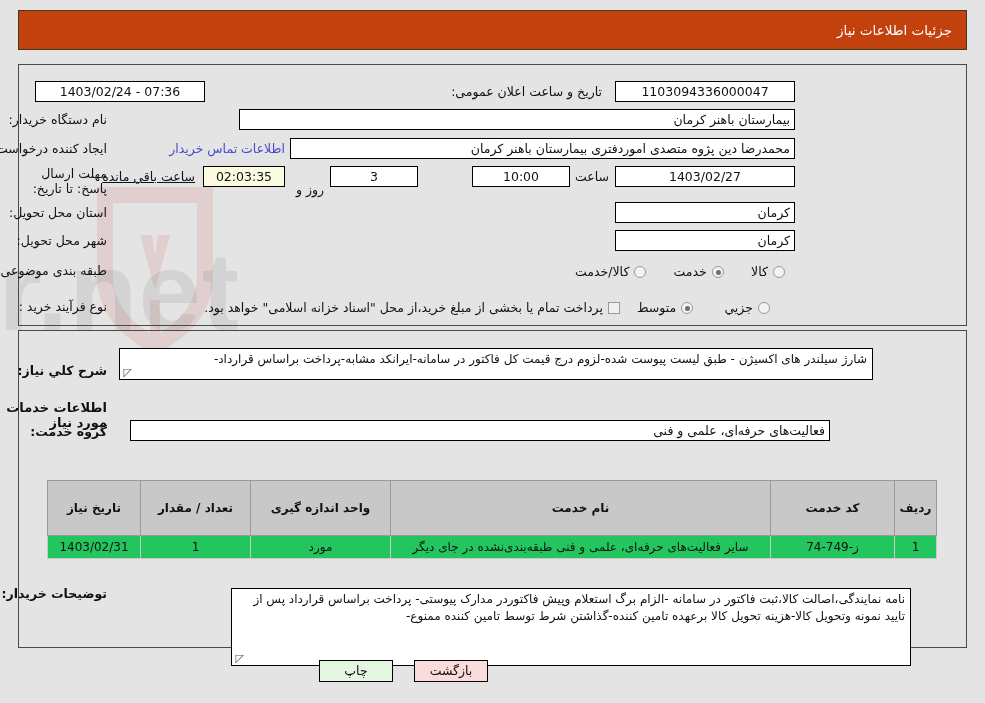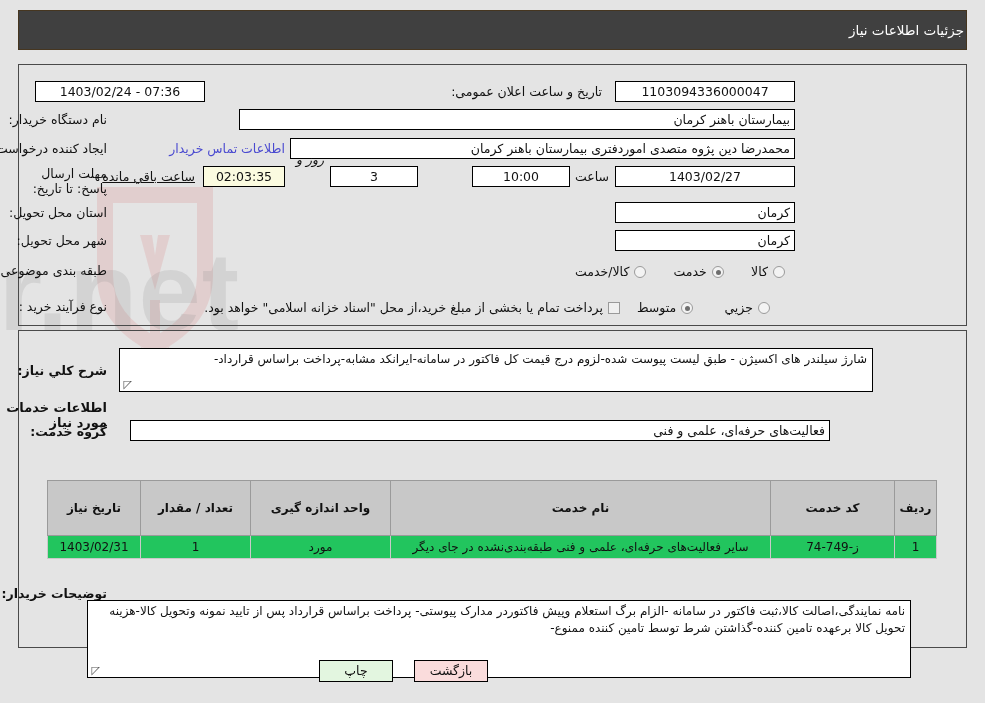--- a/index.html
+++ b/index.html
@@ -26,27 +26,27 @@
     pointer-events: none;
     z-index: 1;
     opacity: 1;
   }
 
   
   .titlebar {
     position: absolute;
     left: 18px; top: 10px;
     width: 949px; height: 40px;
-    background: #404040;
+    background: #c2410c;
     border: 1px solid #463620;
     color: #ffffff;
     display: flex;
     align-items: center;
     justify-content: flex-start;
-    padding-right: 2px;
+    padding-right: 14px;
     font-size: 13.5px;
     z-index: 3;
   }
 
   
   .panel {
     position: absolute;
     border: 1px solid #4a4a4a;
     background: transparent;
     z-index: 2;
@@ -223,21 +223,21 @@
 
   <div class="abs lbl" style="right:878px; top:141px; width:110px;">ایجاد کننده درخواست:</div>
   <div class="abs fld rt" style="right:190px; top:138px; width:505px;">محمدرضا  دین پژوه متصدی اموردفتری بیمارستان باهنر کرمان</div>
   <div class="abs link" style="right:700px; top:141px;">اطلاعات تماس خریدار</div>
 
   <div class="abs lbl wrap" style="right:878px; top:166px; width:96px;">مهلت ارسال پاسخ: تا تاریخ:</div>
   <div class="abs fld ctr" style="right:190px; top:166px; width:180px;">1403/02/27</div>
   <div class="abs plain" style="right:376px; top:169px;">ساعت</div>
   <div class="abs fld ctr" style="right:415px; top:166px; width:98px;">10:00</div>
   <div class="abs fld ctr" style="right:567px; top:166px; width:88px;">3</div>
-  <div class="abs plain" style="right:661px; top:152px;font-style:italic;">روز و</div>
+  <div class="abs plain" style="right:661px; top:182px;">روز و</div>
   <div class="abs fld cream ctr" style="right:700px; top:166px; width:82px;">02:03:35</div>
   <div class="abs plain" style="right:790px; top:169px;text-decoration:underline;">ساعت باقي مانده</div>
 
   <div class="abs lbl" style="right:878px; top:205px; width:100px;">استان محل تحویل:</div>
   <div class="abs fld rt" style="right:190px; top:202px; width:180px;">کرمان</div>
 
   <div class="abs lbl" style="right:878px; top:233px; width:100px;">شهر محل تحویل:</div>
   <div class="abs fld rt" style="right:190px; top:230px; width:180px;">کرمان</div>
 
   <div class="abs lbl" style="right:878px; top:263px; width:110px;">طبقه بندی موضوعی:</div>
@@ -269,21 +269,21 @@
   </div>
 
   <div class="abs" style="right:365px; top:297px;">
     <span class="chk"></span>
     <span class="opt">پرداخت تمام یا بخشی از مبلغ خرید،از محل "اسناد خزانه اسلامی" خواهد بود.</span>
   </div>
 
   <div class="panel" id="panel-mid"></div>
 
   <div class="abs lbl bold-lbl" style="right:878px; top:363px; width:92px;">شرح کلي نیاز:</div>
-  <div class="abs ta" style="right:112px; top:348px; width:754px; height:44px;padding-left:32px;">
+  <div class="abs ta" style="right:112px; top:348px; width:754px; height:32px;padding-left:32px;">
     <span>شارژ سیلندر های اکسیژن - طبق لیست پیوست شده-لزوم درج قیمت کل فاکتور در سامانه-ایرانکد مشابه-پرداخت براساس قرارداد-</span>
     <span class="grip">◸</span>
   </div>
 
   <div class="abs section-head" style="right:878px; top:400px;">اطلاعات خدمات مورد نیاز</div>
 
   <div class="abs lbl bold-lbl" style="right:878px; top:424px; width:88px;">گروه خدمت:</div>
   <div class="abs fld rt" style="right:155px; top:420px; width:700px;">فعالیت‌های حرفه‌ای، علمی و فنی</div>
 
   <div class="abs" style="right:48px; top:480px; width:889px;">
@@ -313,21 +313,21 @@
           <td>سایر فعالیت‌های حرفه‌ای، علمی و فنی طبقه‌بندی‌نشده در جای دیگر</td>
           <td>مورد</td>
           <td>1</td>
           <td>1403/02/31</td>
         </tr>
       </tbody>
     </table>
   </div>
 
   <div class="abs lbl bold-lbl" style="right:878px; top:586px; width:96px;">توضیحات خریدار:</div>
-  <div class="abs ta" style="right:74px; top:556px; width:824px; height:78px;">
+  <div class="abs ta" style="right:74px; top:556px; width:680px; height:78px;">
     <span>نامه نمایندگی،اصالت کالا،ثبت فاکتور در سامانه -الزام برگ استعلام وپیش فاکتوردر مدارک پیوستی- پرداخت براساس قرارداد پس از تایید نمونه وتحویل کالا-هزینه تحویل کالا برعهده تامین کننده-گذاشتن شرط توسط تامین کننده ممنوع-</span>
     <span class="grip">◸</span>
   </div>
 
   <div class="abs btn back" style="right:497px; top:660px; width:74px;">بازگشت</div>
   <div class="abs btn print" style="right:592px; top:660px; width:74px;">چاپ</div>
 
 </div>
 
 </body></html>

